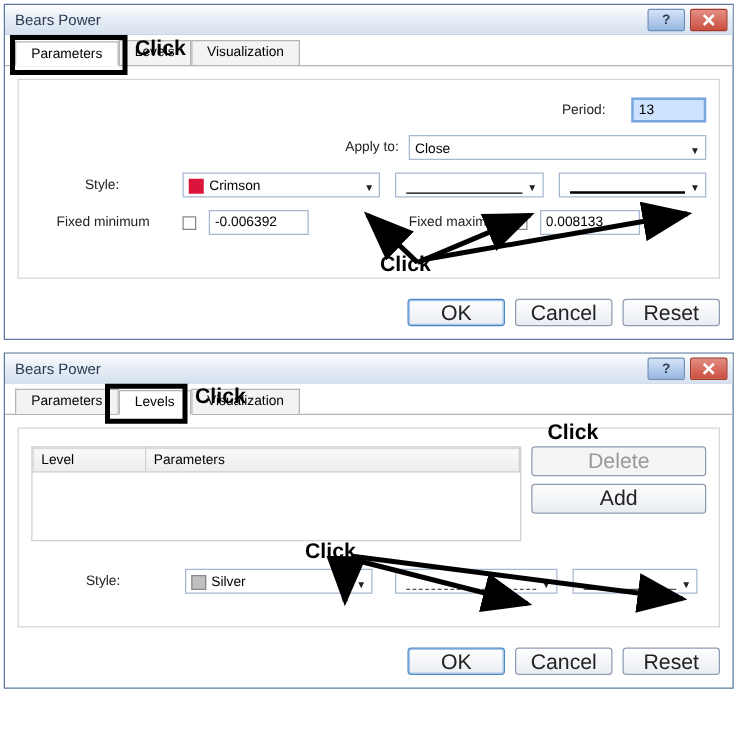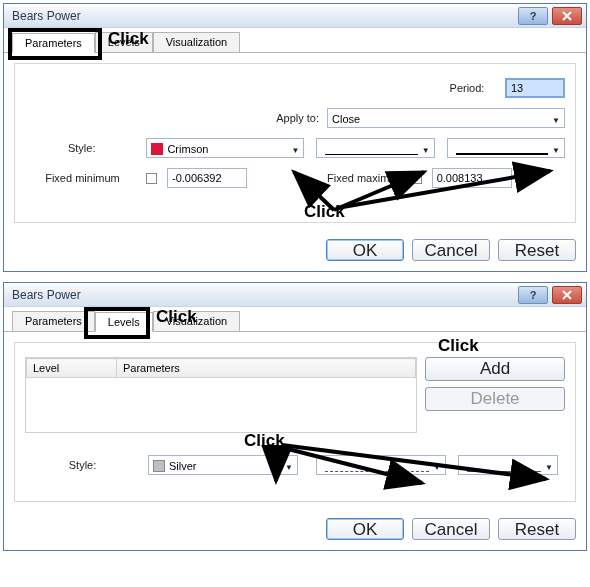--- a/index.html
+++ b/index.html
@@ -163,22 +163,22 @@
               <thead>
                 <tr>
                   <th style="width:90px;">Level</th>
                   <th>Parameters</th>
                 </tr>
               </thead>
             </table>
           </div>
         </div>
         <div class="side-col">
+          <button class="btn off" style="width:100%; height:24px;">Delete</button>
           <button class="btn" style="width:100%; height:24px;">Add</button>
-          <button class="btn off" style="width:100%; height:24px;">Delete</button>
         </div>
       </div>
 
       <div class="row" style="margin-top:22px;">
         <span class="lbl" style="width:115px; margin-right:8px;">Style:</span>
         <div class="dd-box" style="width:150px;">
           <span class="color-sw silver"></span>
           <span>Silver</span>
           <span class="arrow">▼</span>
         </div>

